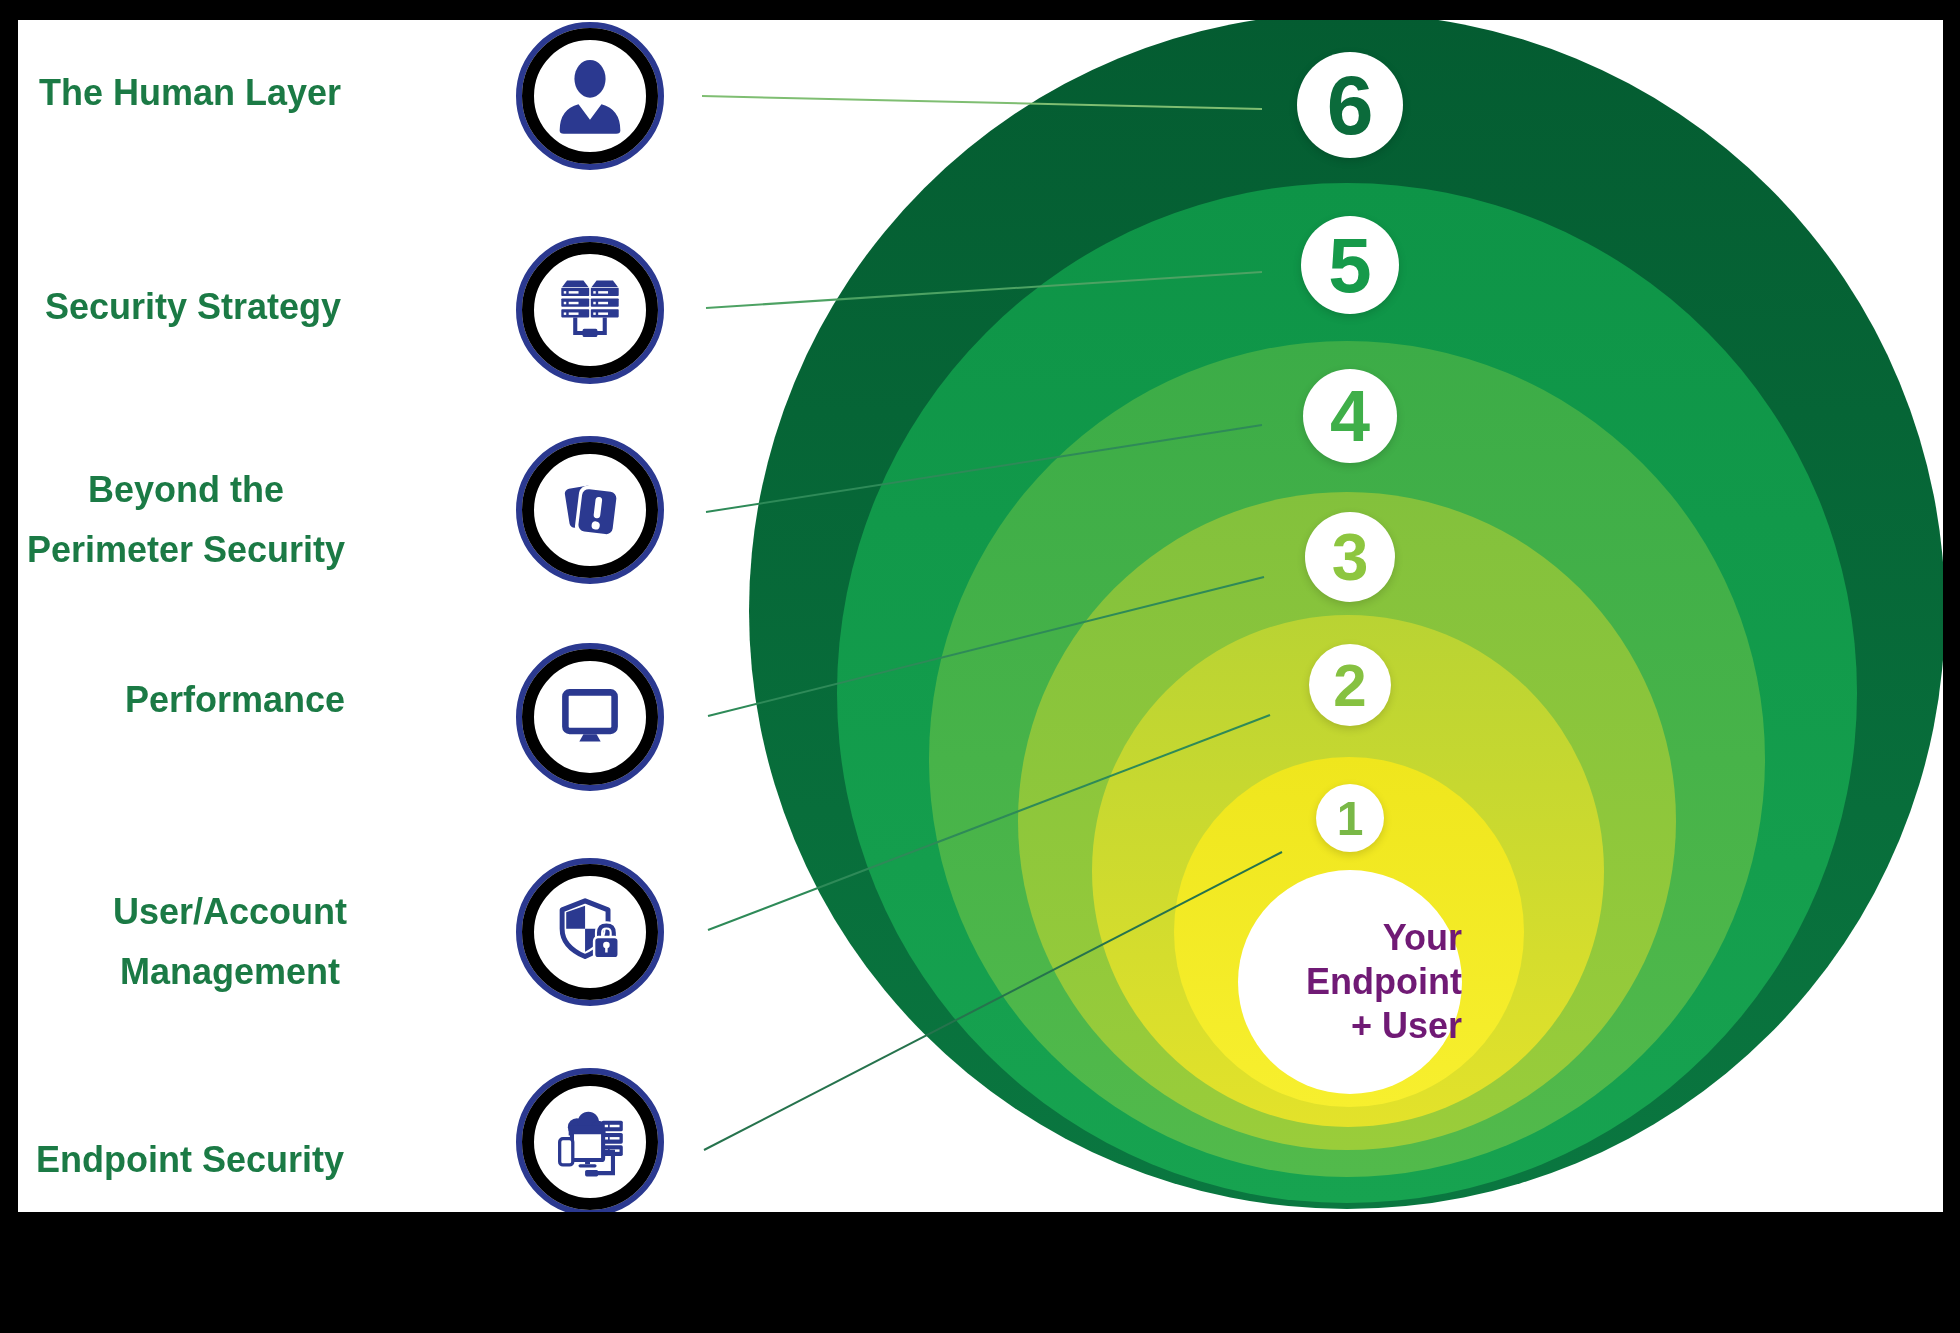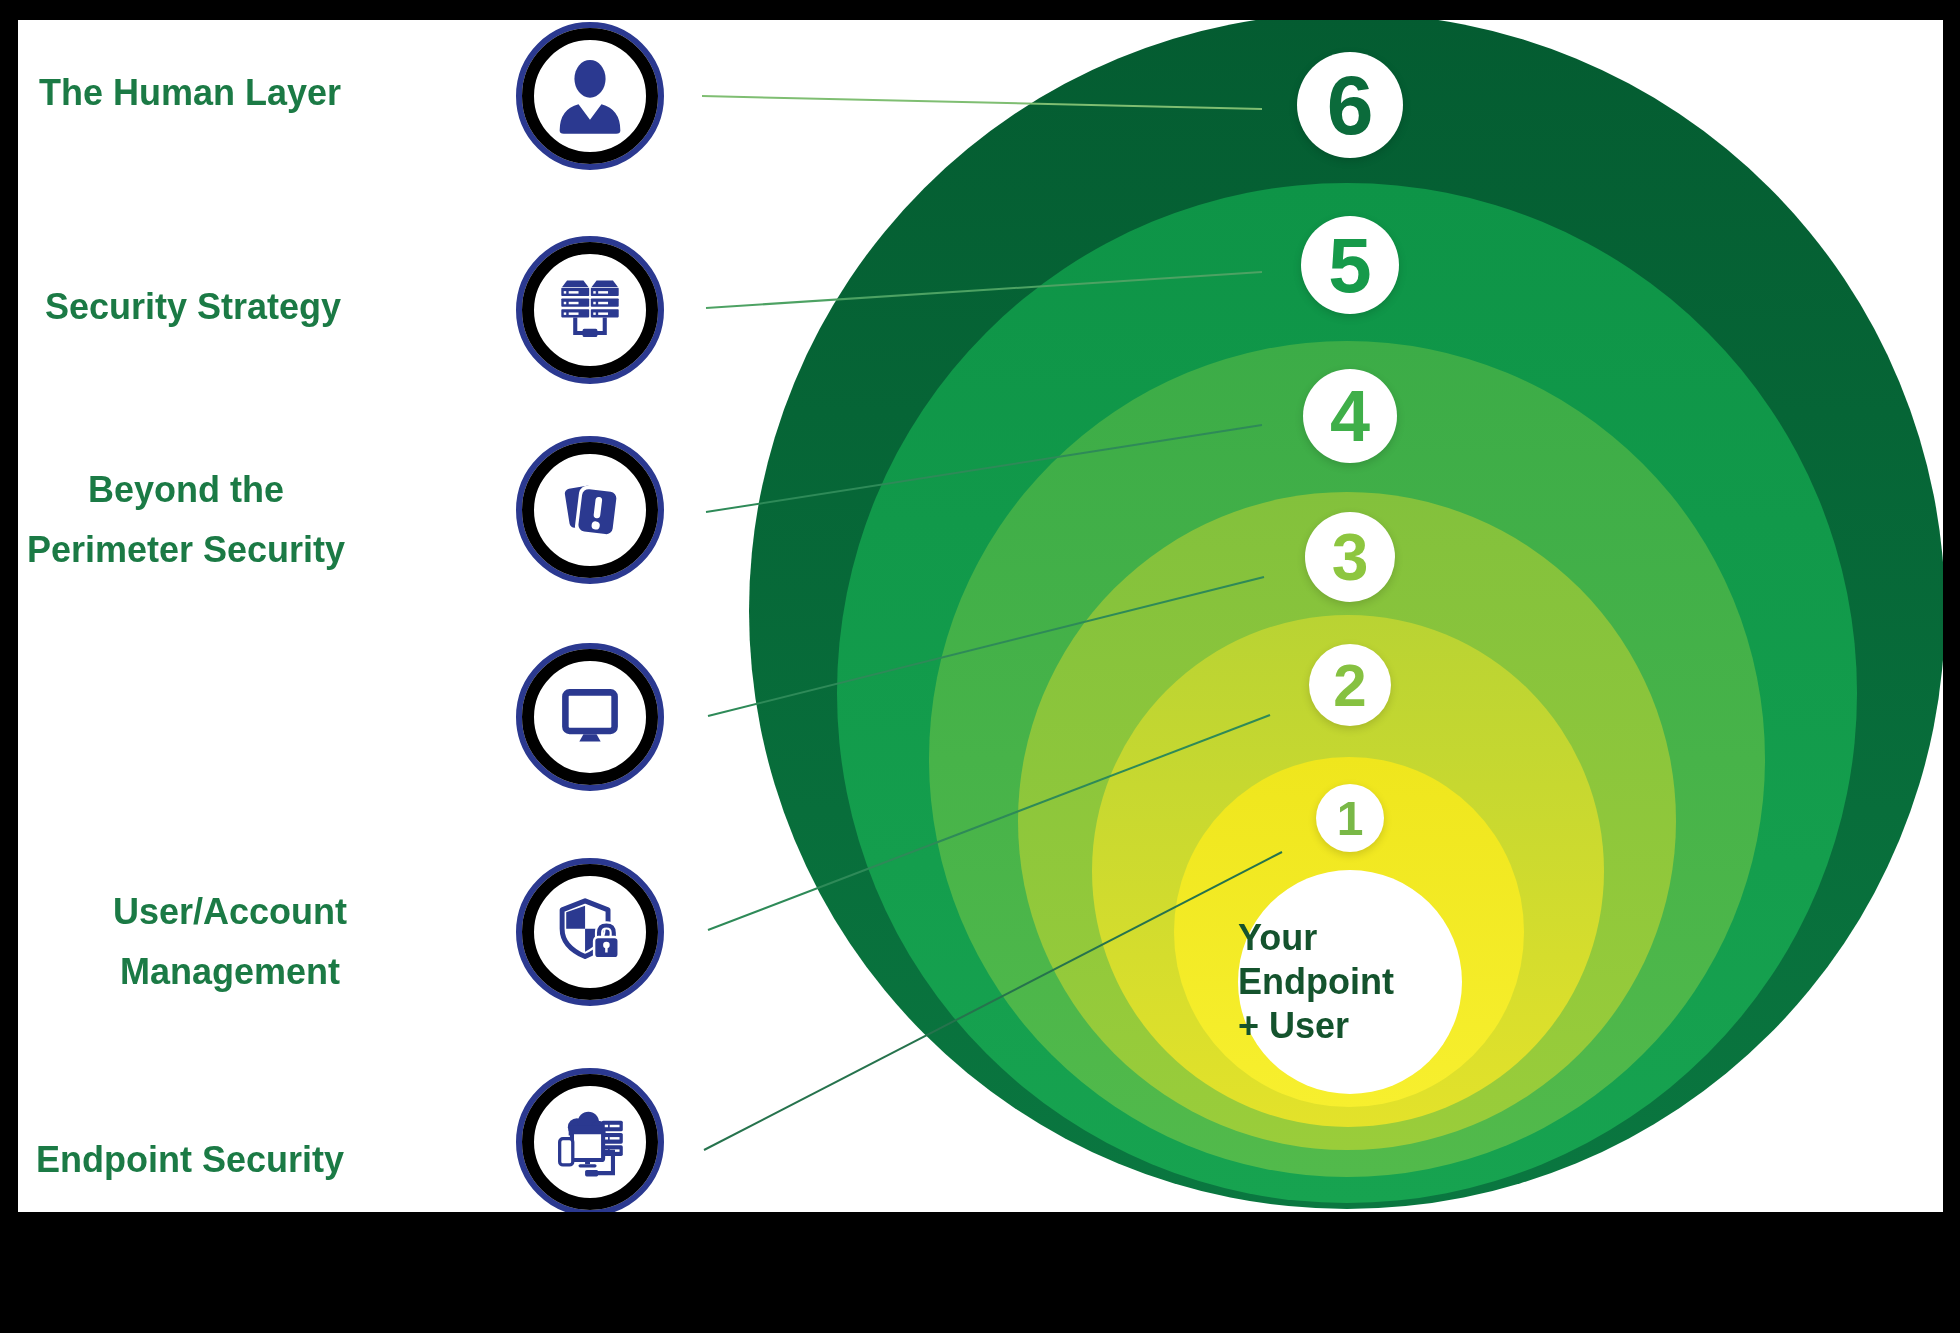--- a/index.html
+++ b/index.html
@@ -9,22 +9,22 @@
 
   
   .ring{position:absolute;border-radius:50%;}
   .ring6{left:731px;top:-7px;width:1196px;height:1196px;background:linear-gradient(180deg,#045C31,#0A7740);}
   .ring5{left:819px;top:163px;width:1020px;height:1020px;background:linear-gradient(180deg,#0E9447,#17A350);}
   .ring4{left:911px;top:321px;width:836px;height:836px;background:linear-gradient(180deg,#3CAC47,#52BA4B);}
   .ring3{left:1000px;top:472px;width:658px;height:658px;background:linear-gradient(180deg,#83C13C,#9ACD3A);}
   .ring2{left:1074px;top:595px;width:512px;height:512px;background:linear-gradient(180deg,#B9D333,#E3E22A);}
   .ring1{left:1156px;top:737px;width:350px;height:350px;background:linear-gradient(180deg,#EFE61D,#F7EF2E);}
   .core{left:1220px;top:850px;width:224px;height:224px;background:#fff;border-radius:50%;position:absolute;
-        display:flex;flex-direction:column;align-items:flex-start;justify-content:center;text-align:center;
-        color:#14532d;font-weight:bold;font-size:36px;line-height:44px;}
+        display:flex;flex-direction:column;align-items:flex-end;justify-content:center;text-align:center;
+        color:#701a75;font-weight:bold;font-size:36px;line-height:44px;}
 
   
   .badge{position:absolute;background:#fff;border-radius:50%;display:flex;align-items:center;justify-content:center;
          font-weight:bold;box-shadow:0 3px 8px rgba(0,0,0,0.15);}
   .badge6{left:1279px;top:32px;width:106px;height:106px;font-size:84px;color:#0B6B3B;}
   .badge5{left:1283px;top:196px;width:98px;height:98px;font-size:78px;color:#169A4A;}
   .badge4{left:1285px;top:349px;width:94px;height:94px;font-size:72px;color:#3FAF49;}
   .badge3{left:1287px;top:492px;width:90px;height:90px;font-size:66px;color:#8DC63F;}
   .badge2{left:1291px;top:624px;width:82px;height:82px;font-size:60px;color:#86C141;}
   .badge1{left:1298px;top:764px;width:68px;height:68px;font-size:48px;color:#79B847;}
@@ -95,20 +95,21 @@
       <div>The Human Layer</div>
     </div>
     <div class="lbl lbl2 one">
       <div>Security Strategy</div>
     </div>
     <div class="lbl lbl3 two">
       <div>Beyond the</div>
       <div>Perimeter Security</div>
     </div>
     <div class="lbl lbl4 two">
+      <div>Performance</div>
     </div>
     <div class="lbl lbl5 two">
       <div>User/Account</div>
       <div>Management</div>
     </div>
     <div class="lbl lbl6 one">
       <div>Endpoint Security</div>
     </div>
 
     <div class="icon icon1">

